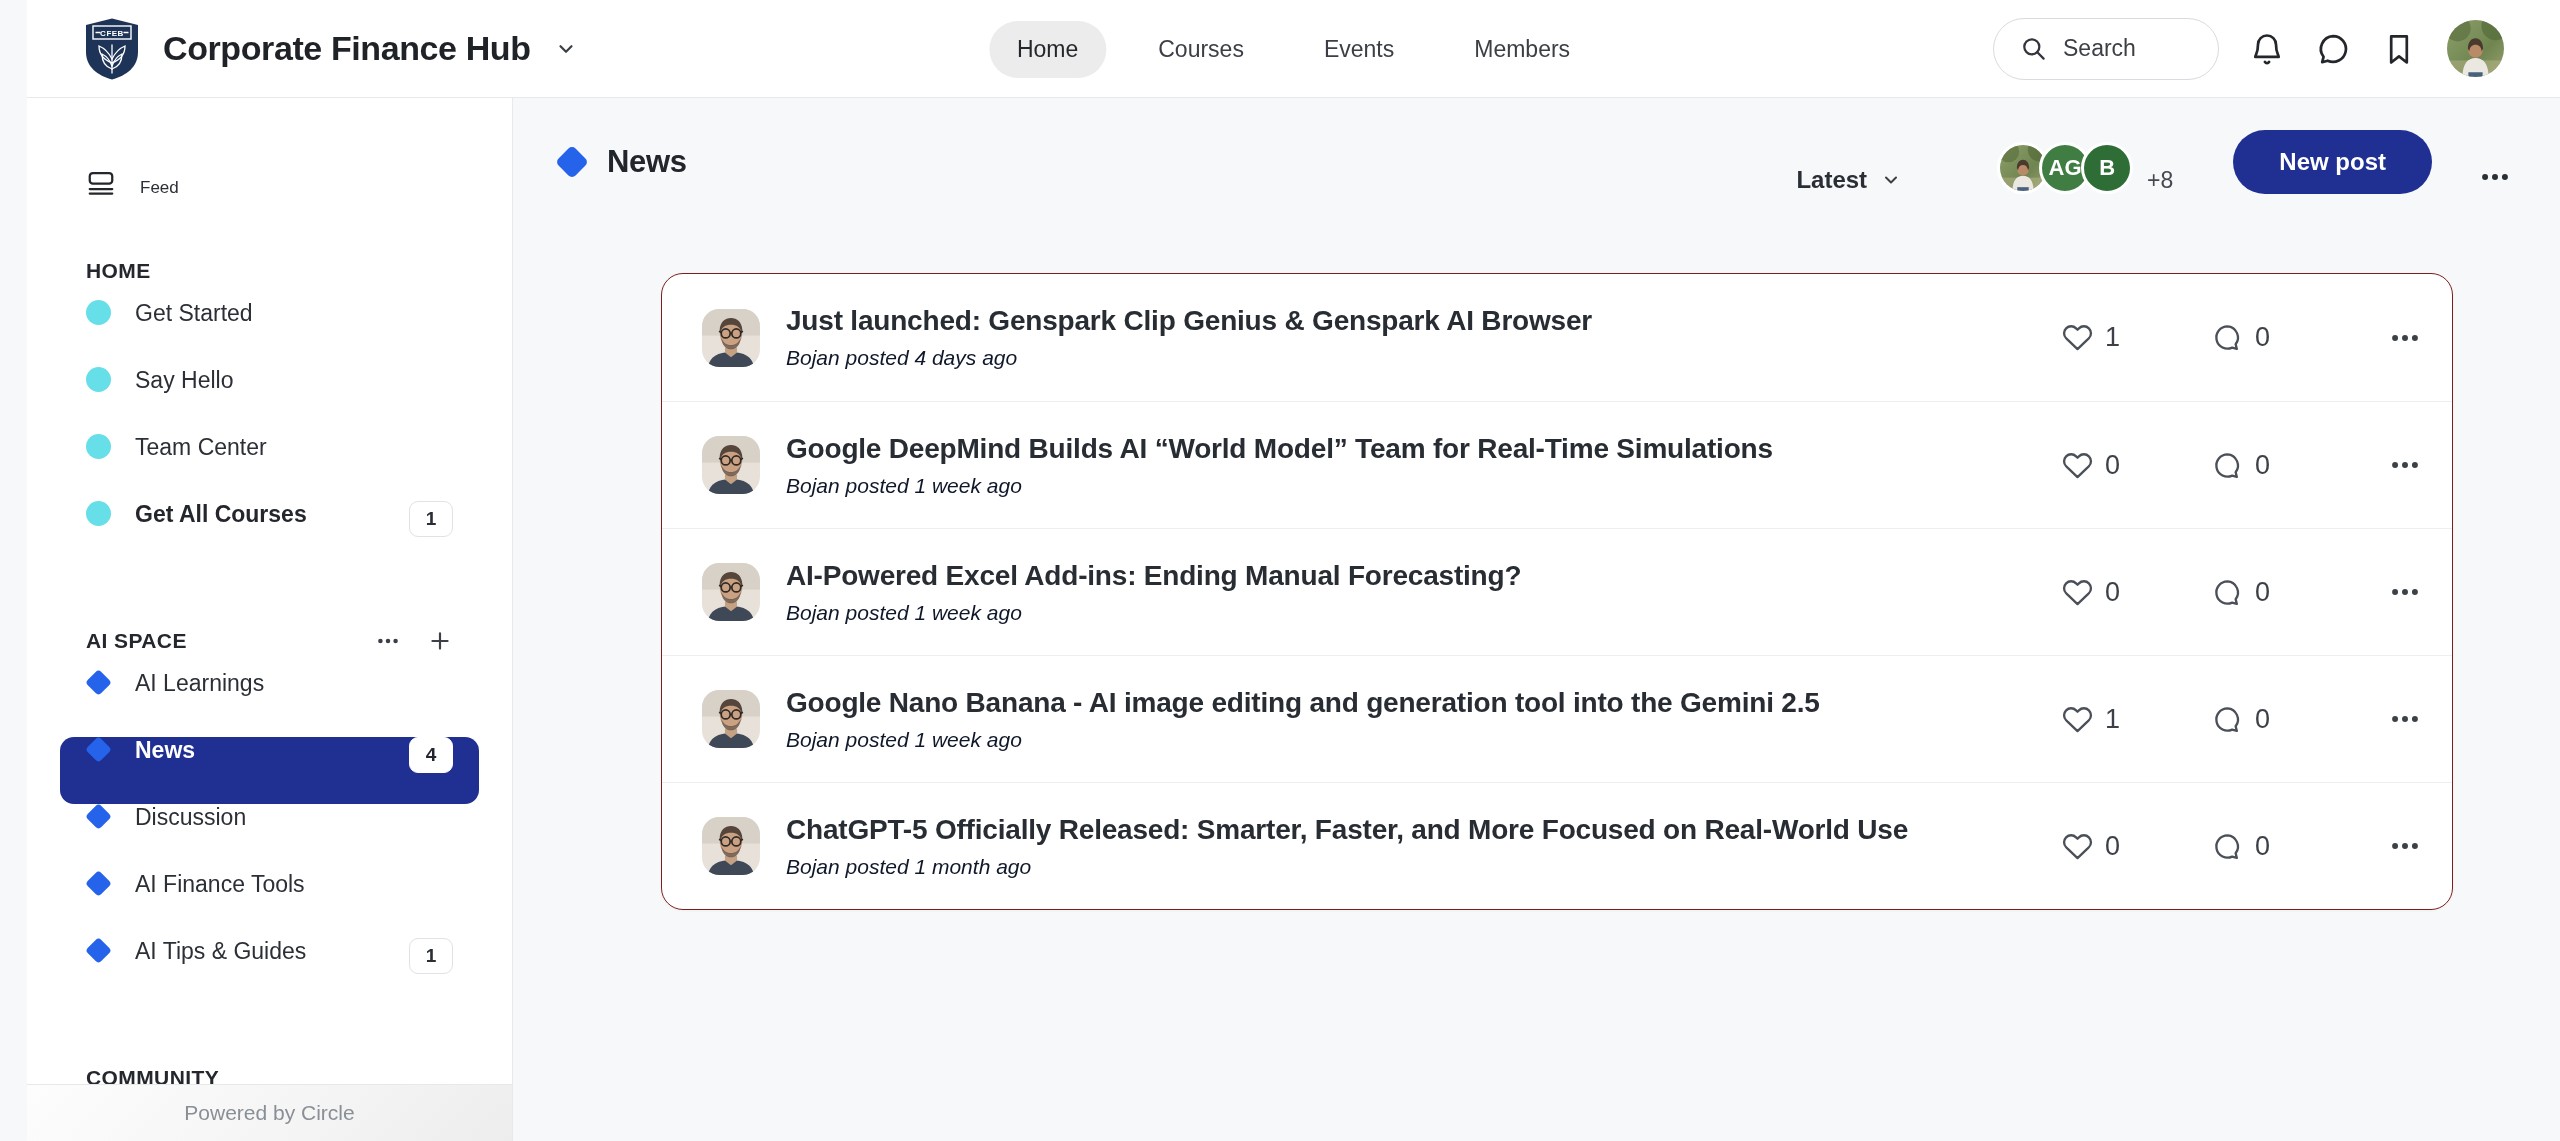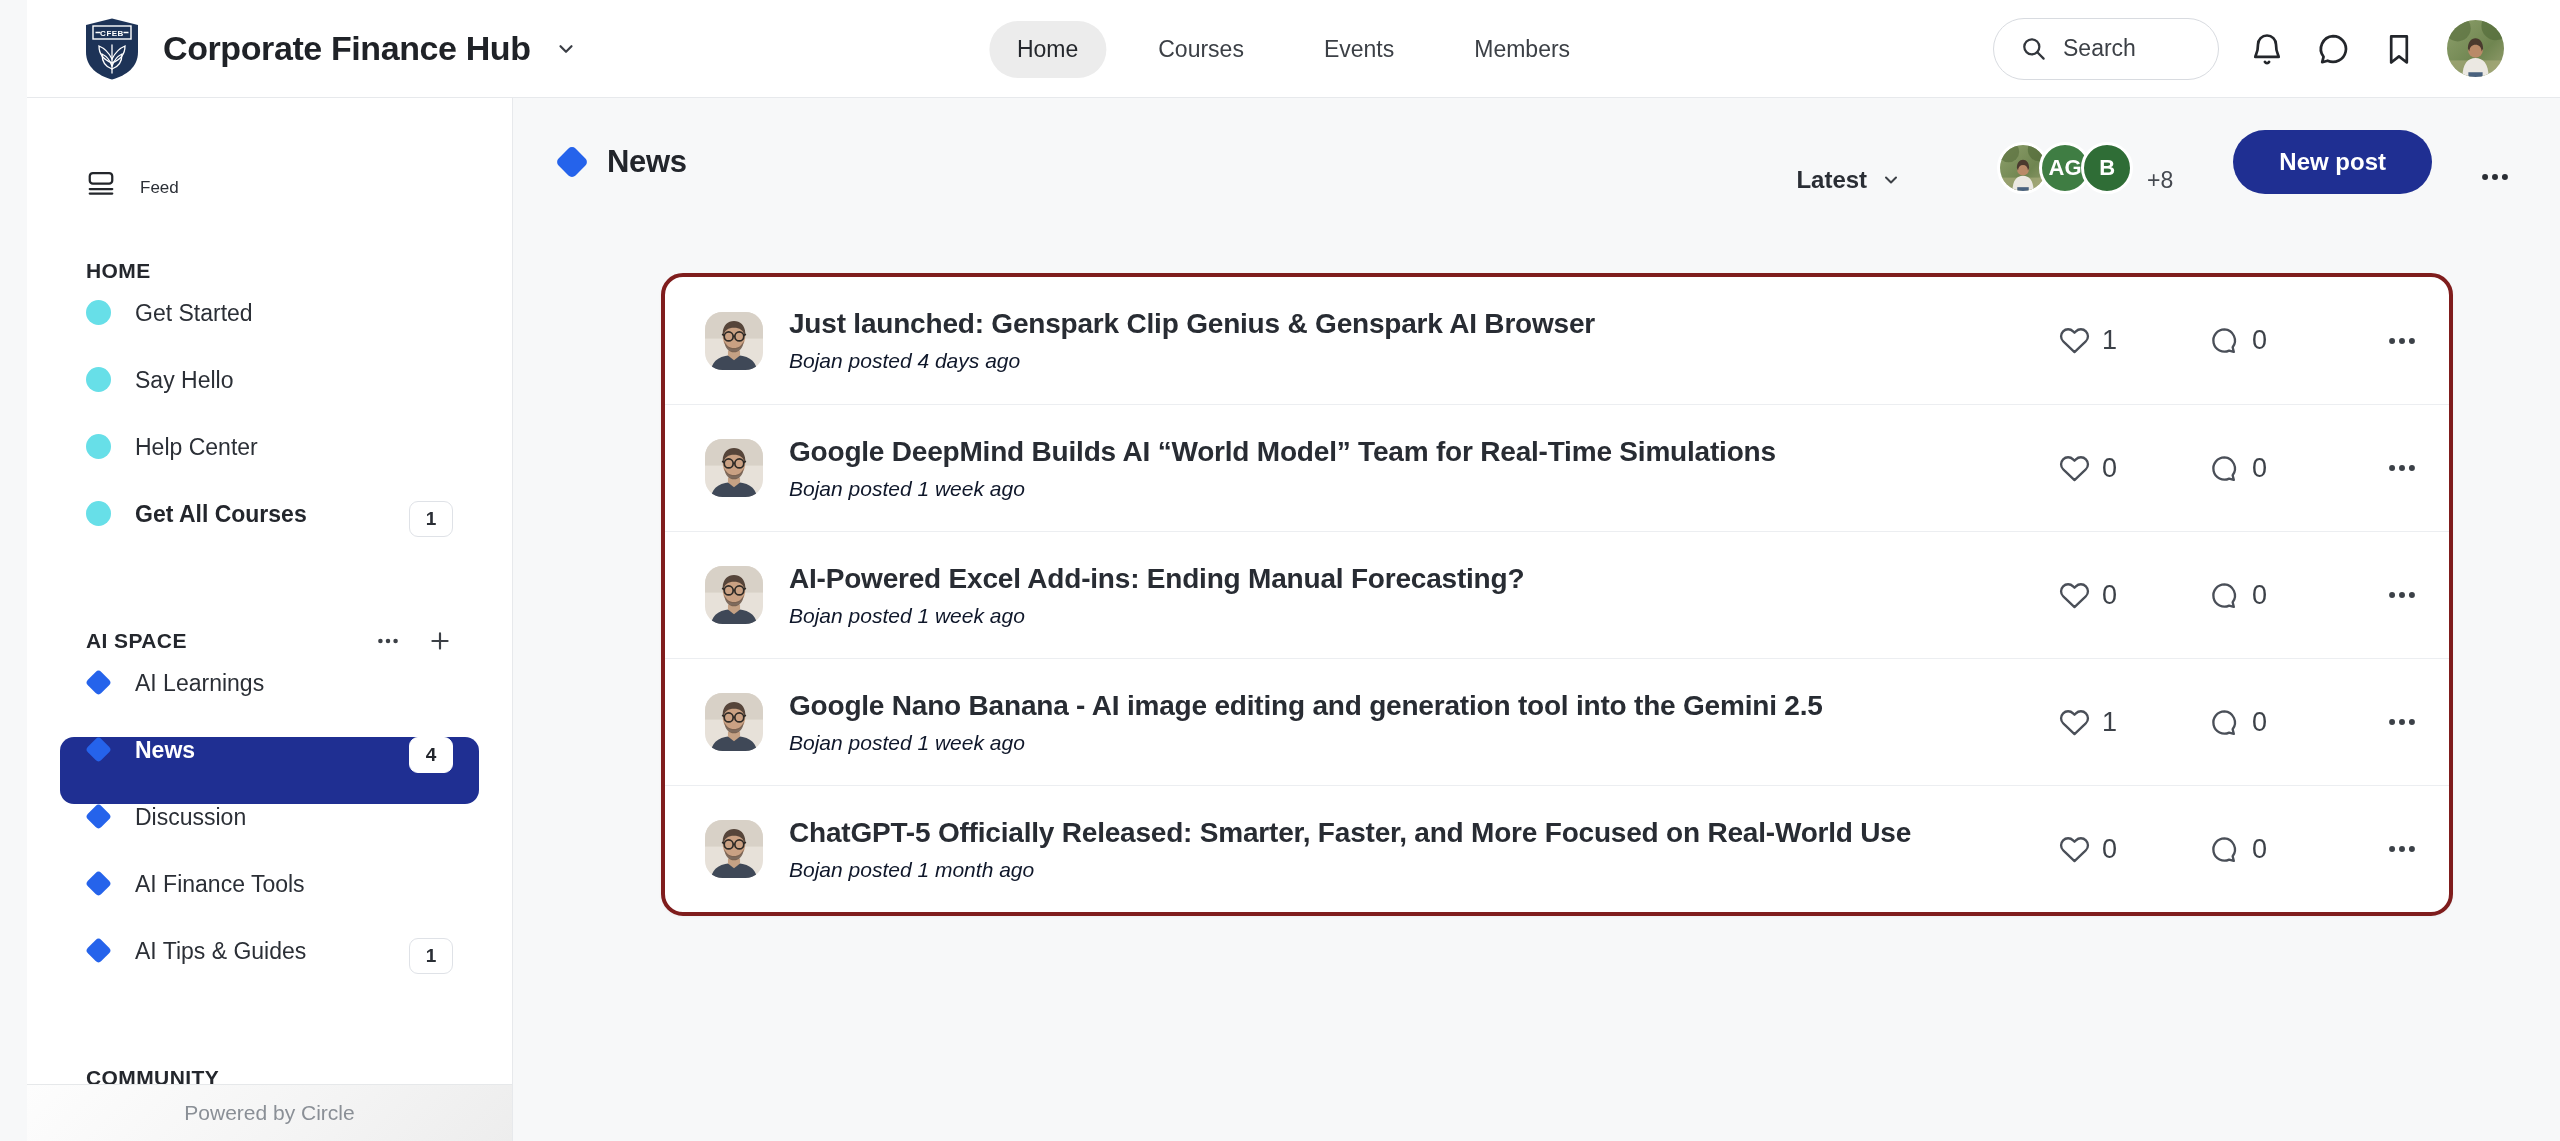--- a/index.html
+++ b/index.html
@@ -134,21 +134,21 @@
     margin-left:60px; height:64px; padding:0 46px; border:none; border-radius:999px;
     background:#1f2f92; color:#ffffff; font-size:24px; font-weight:700;
     font-family:inherit; cursor:pointer;
   }
   .header-more { margin-left:46px; width:34px; height:34px; color:#2a2e35; cursor:pointer; }
   .header-more svg { width:34px; height:34px; }
 
   
   .post-card {
     width:1792px; margin:79px 0 0 104px; background:#ffffff;
-    border:4px solid #7f1d1d; border-radius:22px;
+    border:1px solid #7f1d1d; border-radius:22px;
     box-shadow:0 1px 3px rgba(16,24,40,0.04); overflow:hidden;
   }
   .post-row {
     height:127px; display:flex; align-items:center; padding:0 30px 0 40px; cursor:pointer;
   }
   .post-row + .post-row { border-top:1px solid #eceef1; }
   .post-avatar { width:58px; height:58px; border-radius:30%; overflow:hidden; flex:0 0 auto; }
   .post-avatar svg { width:100%; height:100%; display:block; }
   .post-texts { margin-left:26px; min-width:0; flex:1; }
   .post-title {
@@ -311,21 +311,21 @@
             <li>
               <span class="dot"></span>
               <span class="label">Get Started</span>
             </li>
             <li>
               <span class="dot"></span>
               <span class="label">Say Hello</span>
             </li>
             <li>
               <span class="dot"></span>
-              <span class="label">Help Center</span>
+              <span class="label">Team Center</span>
             </li>
             <li class="bold">
               <span class="dot"></span>
               <span class="label">Get All Courses</span>
               <span class="count-badge">1</span>
             </li>
           </ul>
         </div>
 
         <div class="section">

